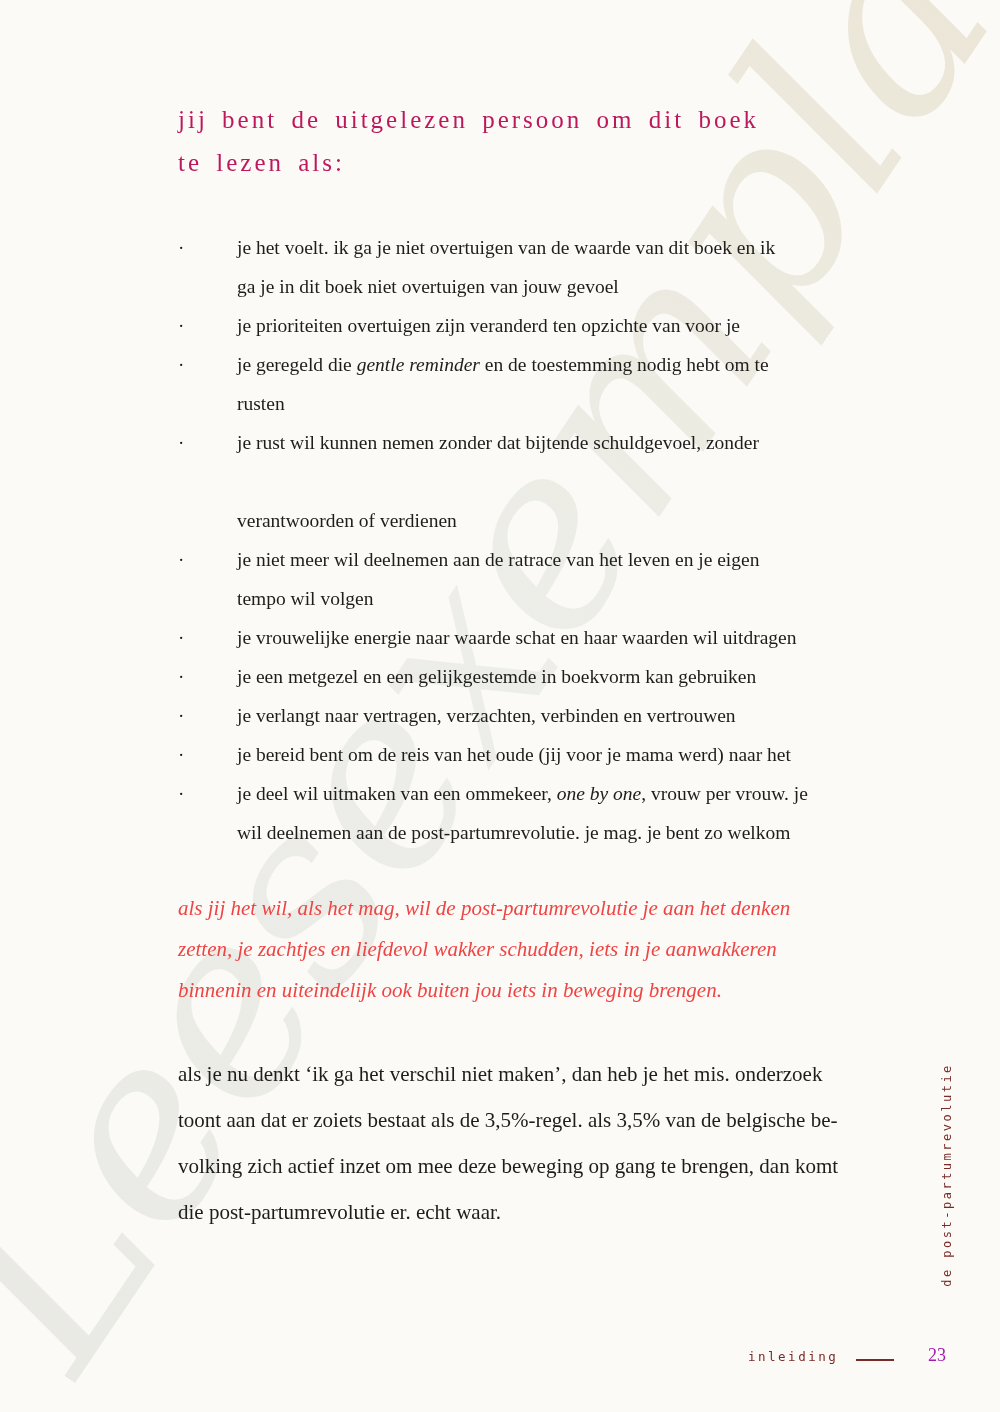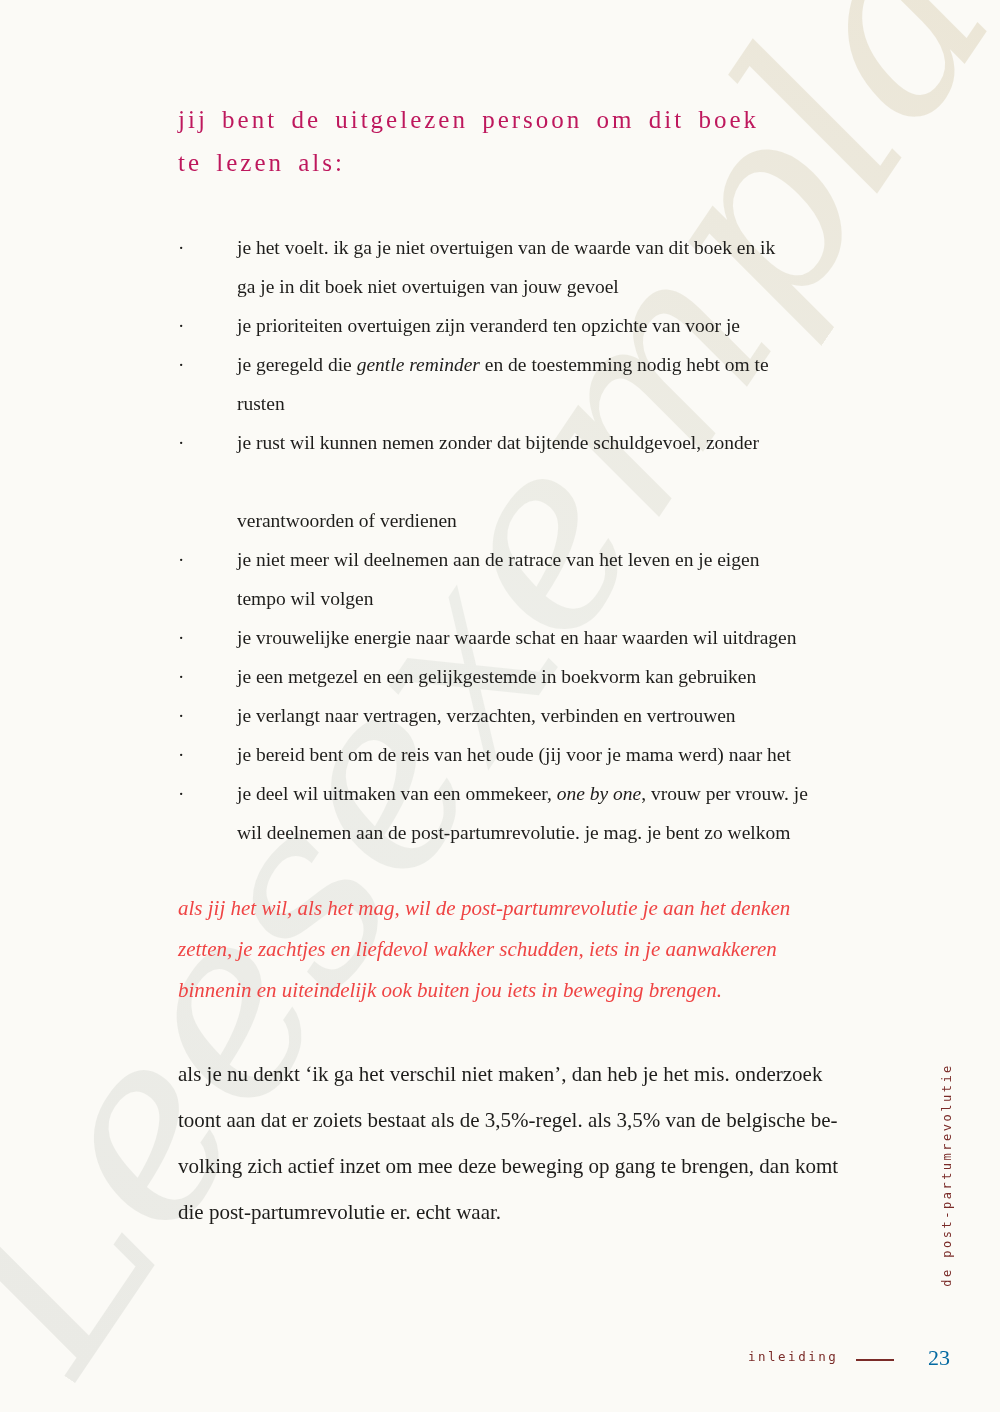--- a/index.html
+++ b/index.html
@@ -41,21 +41,21 @@
     font-size:12px;letter-spacing:2.5px;color:#7a2b28;white-space:nowrap;
   }
   
   .footer{position:absolute;left:0;top:1345px;width:1000px;height:30px;z-index:1;}
   .footer-section{
     position:absolute;left:748px;top:4px;
     font-family:"DejaVu Sans Mono", monospace;
     font-size:12.5px;letter-spacing:2.5px;color:#7a2b28;text-align:center;
   }
   .footer-rule{position:absolute;left:856px;top:14px;width:38px;height:2px;background:#7a2b28;}
-  .footer-page{position:absolute;left:928px;top:0;font-size:22px;color:#0369a1;}
+  .footer-page{position:absolute;left:928px;top:0;font-size:18px;color:#a21caf;}
 </style>
 </head>
 <body>
 
 <div class="page">
 
   <div class="watermark">Leesexemplaar</div>
 
   <div class="content">
     <h1 class="page-title">jij bent de uitgelezen persoon om dit boek<br>te lezen als:</h1>

